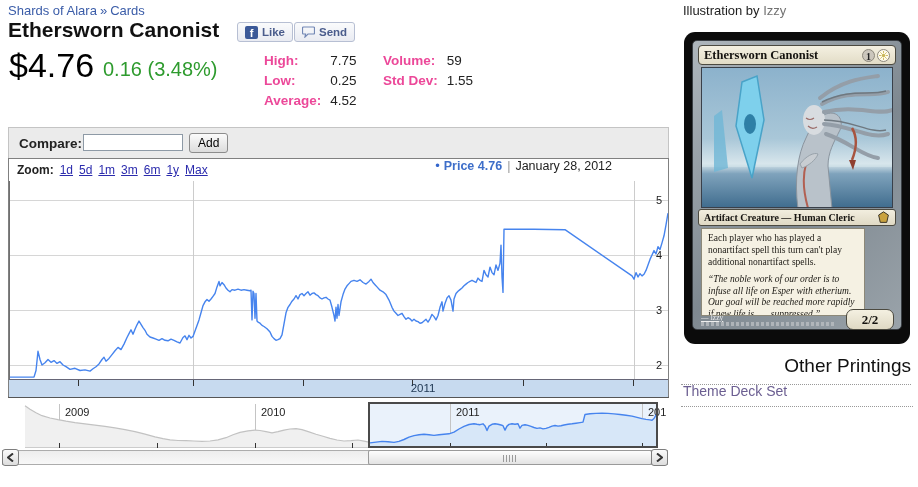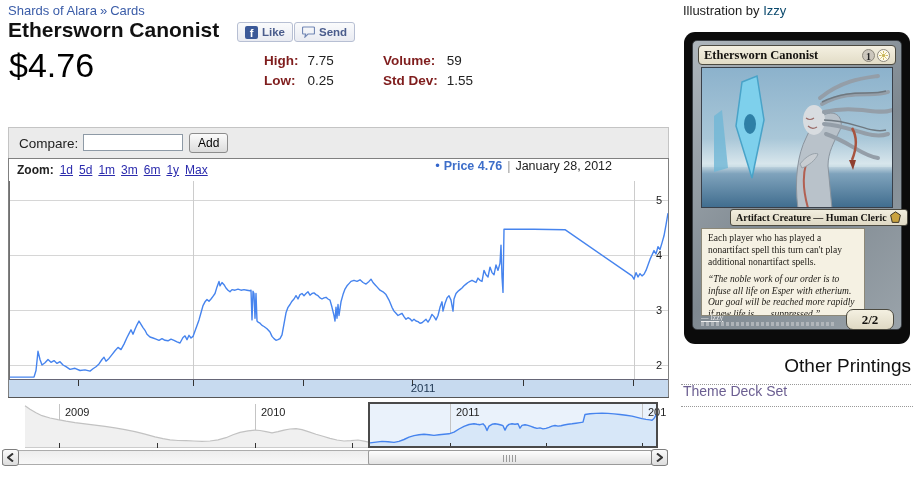--- a/index.html
+++ b/index.html
@@ -16,27 +16,27 @@
           padding:0 7px;border:1px solid #B7BfD3;border-radius:3px;
           background:linear-gradient(#FAFBFC,#E9EBF2);color:#4A5C8C;font-size:11.5px;font-weight:bold;cursor:pointer;box-sizing:border-box;}
   #like-btn{left:237px;}
   #send-btn{left:294px;}
   .f-icon{display:inline-block;width:13px;height:13px;background:#3B5998;color:#fff;border-radius:2px;
           font-size:11px;font-weight:bold;text-align:center;line-height:14px;}
   #price-current{position:absolute;left:9px;top:46px;font-size:34px;color:#000;}
   #price-change{position:absolute;left:103px;top:58px;font-size:20px;color:#2E9B2E;}
   .stats{position:absolute;top:51px;font-size:13.5px;line-height:18px;border-collapse:collapse;}
   #stats-1{left:263px;} #stats-2{left:382px;}
-  .stats .lbl{font-weight:bold;color:#7f1d1d;padding-right:8px;text-align:left;}
+  .stats .lbl{font-weight:bold;color:#ec4899;padding-right:8px;text-align:left;}
   .stats .val{color:#222;}
 
   
   #compare-bar{position:absolute;left:8px;top:127px;width:661px;height:31px;box-sizing:border-box;
                background:#EBEBEB;border:1px solid #C4C4C4;border-bottom:none;}
-  #compare-label{position:absolute;left:10px;top:8px;font-size:13.5px;font-weight:normal;}
+  #compare-label{position:absolute;left:10px;top:8px;font-size:13.5px;font-weight:bold;}
   #compare-input{position:absolute;left:74px;top:6px;width:100px;height:17px;border:1px solid #8E9AA6;
                  box-sizing:border-box;font-size:12px;padding:0 3px;}
   #add-button{position:absolute;left:180px;top:5px;height:20px;padding:0 8px;font-size:12px;
               border:1px solid #8C8C8C;border-radius:3px;background:linear-gradient(#FBFBFB,#DCDCDC);cursor:pointer;}
 
   
   #chart-box{position:absolute;left:8px;top:158px;width:661px;height:240px;box-sizing:border-box;
              background:#fff;border:1px solid #808080;border-bottom:2px solid #555;}
   #chart-head{position:absolute;left:0;top:0;width:659px;height:22px;line-height:22px;font-size:12px;}
   #zoom-label{font-weight:bold;margin-left:8px;color:#222;}
@@ -62,44 +62,44 @@
   .sbtn{position:absolute;top:0;width:17px;height:17px;box-sizing:border-box;border:1px solid #7E7E7E;border-radius:3px;
         background:linear-gradient(#FAFAFA,#DDDDDD);display:flex;align-items:center;justify-content:center;cursor:pointer;}
   #scroll-left{left:0;} #scroll-right{left:649px;}
   .sthumb{position:absolute;left:366px;top:1px;width:284px;height:15px;box-sizing:border-box;
           border:1px solid #9A9A9A;border-radius:2px;background:linear-gradient(#FDFDFD,#E3E3E3);cursor:grab;}
   .grip{position:absolute;left:50%;top:4px;width:14px;height:7px;margin-left:-7px;
         background:repeating-linear-gradient(90deg,#9A9A9A 0 1px,transparent 1px 3px);}
 
   
   #illustration{position:absolute;left:683px;top:3px;font-size:13px;color:#222;}
-  #illustration a{color:#0c4a6e;}
+  #illustration a{color:#737373;}
   #other-printings{position:absolute;left:681px;top:355px;width:230px;text-align:right;font-size:19px;color:#111;
                    padding-bottom:7px;border-bottom:1px dotted #999;}
   #theme-deck{position:absolute;left:681px;top:381px;width:230px;display:block;font-size:14px;color:#6B5E91;
               padding:2px 0 7px 2px;border-bottom:1px dotted #999;}
 
   
   #card{position:absolute;left:684px;top:32px;width:226px;height:312px;background:#0B0B0B;border-radius:11px;}
   .c-frame{position:absolute;left:8px;top:8px;width:210px;height:290px;border-radius:5px;
            background:linear-gradient(135deg,#AEB6BC,#7E8890 55%,#9AA3AA);border:1px solid #3A3F44;box-sizing:border-box;}
   .c-title{position:absolute;left:5px;top:4px;width:198px;height:20px;box-sizing:border-box;
            background:linear-gradient(#F4F0E1,#E2DCC6);border:1px solid #4C4A40;border-radius:4px;
            display:flex;align-items:center;justify-content:space-between;padding:0 5px;}
   .c-name{font-family:"Liberation Serif",serif;font-weight:bold;font-size:12.5px;color:#151310;white-space:nowrap;}
   .c-mana{display:flex;gap:2px;align-items:center;}
   .mana{width:13px;height:13px;border-radius:50%;font-family:"Liberation Serif",serif;
         font-size:10px;font-weight:bold;text-align:center;line-height:13px;box-sizing:border-box;}
   .mana.generic{background:#CBC6BC;border:1px solid #8D887C;color:#222;}
   .mana.white{background:#FFFBEC;border:1px solid #8D887C;display:flex;align-items:center;justify-content:center;}
   .c-art{position:absolute;left:8px;top:26px;width:192px;height:141px;border:1px solid #39404a;
          box-sizing:border-box;overflow:hidden;background:#5E8CB0;}
-  .c-type{position:absolute;left:5px;top:168px;width:178px;height:17px;box-sizing:border-box;
+  .c-type{position:absolute;left:5px;top:168px;width:198px;height:17px;box-sizing:border-box;
           background:linear-gradient(#F2EEDF,#DFD9C4);border:1px solid #4C4A40;border-radius:3px;
-          display:flex;align-items:center;justify-content:space-between;padding:4px 5px;margin-left:32px;}
+          display:flex;align-items:center;justify-content:space-between;padding:4px 5px;}
   .c-type-text{font-family:"Liberation Serif",serif;font-weight:bold;font-size:10px;color:#151310;white-space:nowrap;}
   .c-text{position:absolute;left:8px;top:187px;width:164px;height:88px;box-sizing:border-box;
           background:#F5F1E3;border:1px solid #8C8878;padding:4px 6px;overflow:hidden;}
   .c-text p{margin:0 0 5px 0;font-family:"Liberation Serif",serif;font-size:9.5px;line-height:1.25;color:#1B1914;}
   .c-text .flavor{font-style:italic;}
   .c-pt{position:absolute;left:153px;top:268px;width:46px;height:19px;background:linear-gradient(#F4F0E1,#DFD9C4);
         border:1px solid #4C4A40;border-radius:7px;text-align:center;line-height:19px;
         font-family:"Liberation Serif",serif;font-weight:bold;font-size:13px;color:#151310;}
   .c-artist{position:absolute;left:8px;top:272px;font-size:7.5px;color:#EDEDED;font-family:"Liberation Serif",serif;text-decoration:underline;}
   .c-fine{position:absolute;left:8px;top:281px;width:135px;height:4px;
@@ -120,30 +120,35 @@
     <span>Like</span>
   </div>
   <div id="send-btn" class="fb-btn">
     <svg width="13" height="12" viewBox="0 0 13 12">
         <path d="M1.5 1h10a1 1 0 0 1 1 1v5a1 1 0 0 1-1 1H6l-3 3 .5-3h-2a1 1 0 0 1-1-1V2a1 1 0 0 1 1-1z" fill="none" stroke="#7388B5" stroke-width="1.2"></path>
       </svg>
     <span>Send</span>
   </div>
 
   <div id="price-current">$4.76</div>
+  <div id="price-change">0.16 (3.48%)</div>
 
   <table id="stats-1" class="stats">
     <tbody>
         <tr>
           <td class="lbl">High:</td>
           <td class="val">7.75</td>
         </tr>
     <tr>
           <td class="lbl">Low:</td>
           <td class="val">0.25</td>
+        </tr>
+    <tr>
+          <td class="lbl">Average:</td>
+          <td class="val">4.52</td>
         </tr>
   </tbody>
     </table>
   <table id="stats-2" class="stats">
     <tbody>
         <tr>
           <td class="lbl">Volume:</td>
           <td class="val">59</td>
         </tr>
     <tr>

